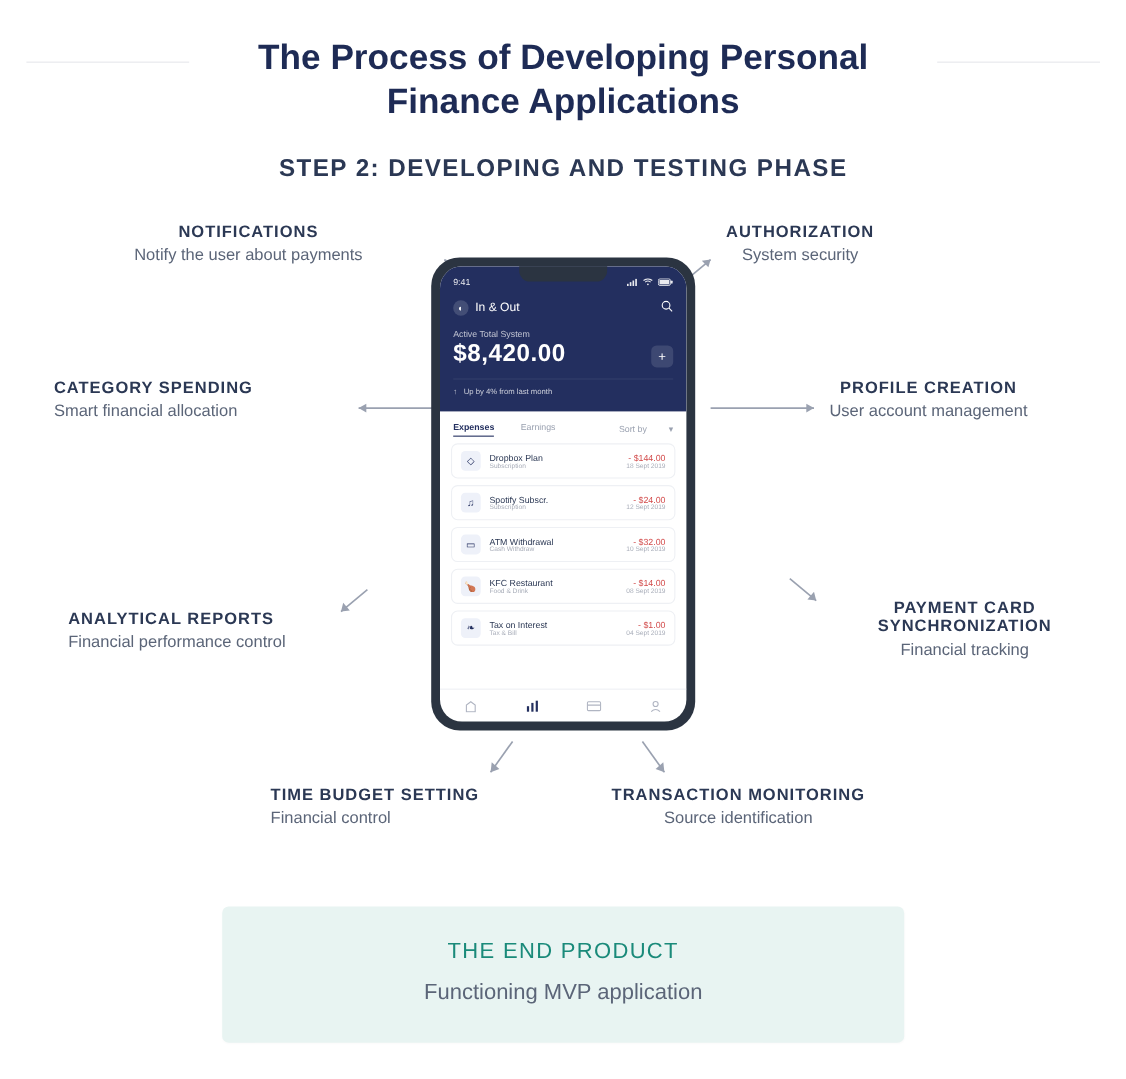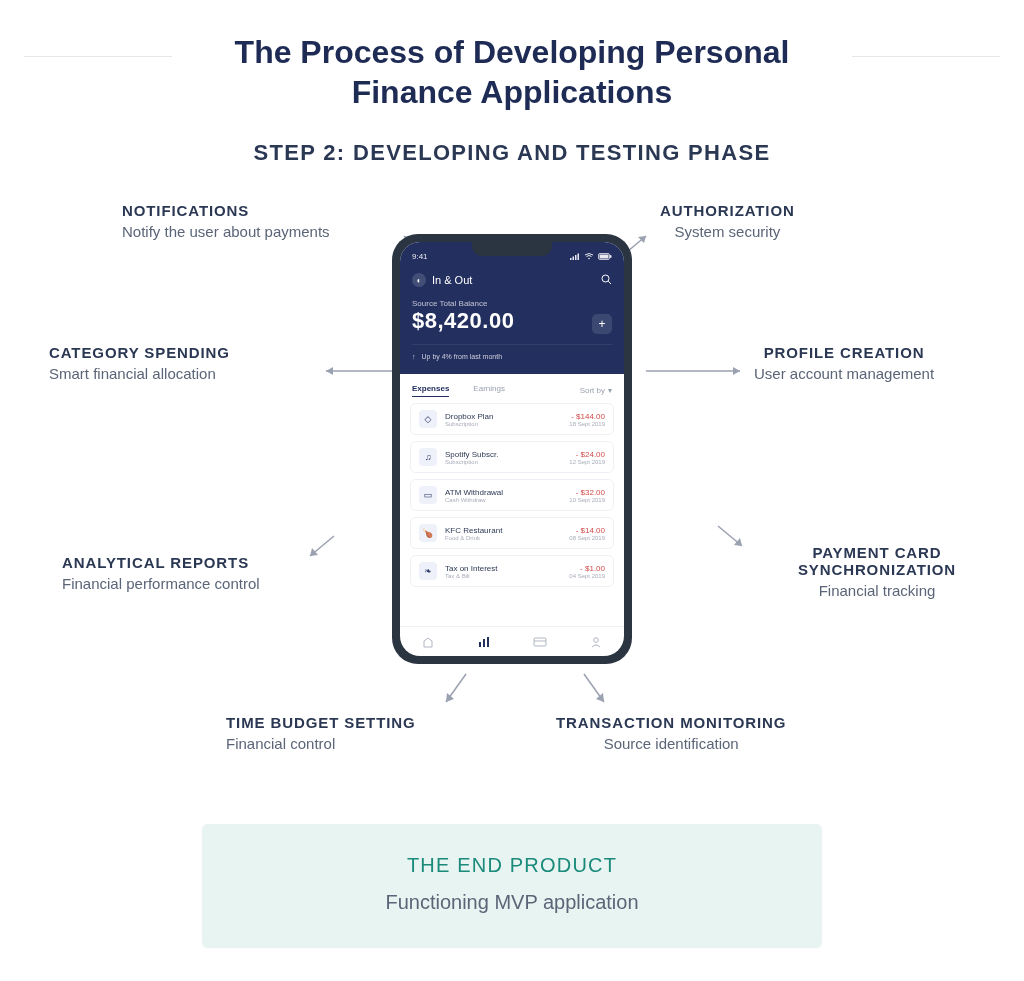--- a/index.html
+++ b/index.html
@@ -41,21 +41,21 @@
   .app-row{display:flex;justify-content:space-between;align-items:center;font-size:11px;margin-bottom:12px;}
   .app-row .name{display:flex;gap:6px;align-items:center;font-weight:500;}
   .label-small{font-size:8px;opacity:0.7;}
   .balance-row{display:flex;justify-content:space-between;align-items:flex-end;}
   .balance{font-size:22px;font-weight:600;letter-spacing:0.5px;}
   .plus{width:20px;height:20px;border-radius:5px;background:rgba(255,255,255,0.12);display:flex;align-items:center;justify-content:center;font-size:12px;}
   .trend{display:flex;gap:6px;align-items:center;font-size:7px;margin-top:10px;opacity:0.75;border-top:1px solid rgba(255,255,255,0.1);padding-top:8px;}
   .tabs{display:flex;justify-content:space-between;align-items:center;font-size:8px;color:#9aa1b0;padding:10px 12px 6px;}
   .tabs .left{display:flex;gap:24px;}
   .tabs .active{color:var(--deepblue);font-weight:600;border-bottom:1.5px solid var(--deepblue);padding-bottom:3px;}
-  .tabs .sort{display:flex;gap:3px;align-items:flex-start;}
+  .tabs .sort{display:flex;gap:20px;align-items:flex-start;}
   .list{flex:1;padding:0 10px;display:flex;flex-direction:column;gap:6px;}
   .item{background:#fff;border:1px solid #eef0f4;border-radius:6px;padding:6px 8px;display:flex;align-items:center;gap:8px;}
   .item .ico{width:18px;height:18px;border-radius:4px;background:#eef1f9;display:flex;align-items:center;justify-content:center;font-size:9px;color:var(--deepblue);flex-shrink:0;}
   .item .mid{flex:1;min-width:0;}
   .item .name{font-size:8px;color:#2b3854;font-weight:500;}
   .item .cat{font-size:6px;color:#a8adb9;}
   .item .right{text-align:right;}
   .item .amt{font-size:8px;color:var(--red);font-weight:500;}
   .item .date{font-size:6px;color:#a8adb9;}
   .navbar{height:30px;border-top:1px solid #eef0f4;display:flex;justify-content:space-around;align-items:center;color:#b0b5c2;}
@@ -68,21 +68,21 @@
 <div class="page">
   <div class="title-row">
     <div class="rule"></div>
     <div class="title">The Process of Developing Personal Finance Applications</div>
     <div class="rule"></div>
   </div>
   <div class="subtitle">STEP 2: DEVELOPING AND TESTING PHASE</div>
 
   <div class="diagram">
 
-    <div class="feat left" style="left:98px;top:28px;">
+    <div class="feat left" style="left:98px;top:28px;text-align:center;">
       <h4>NOTIFICATIONS</h4>
       <p>Notify the user about payments</p>
     </div>
     <div class="feat left" style="left:25px;top:170px;">
       <h4>CATEGORY SPENDING</h4>
       <p>Smart financial allocation</p>
     </div>
     <div class="feat left" style="left:38px;top:380px;">
       <h4>ANALYTICAL REPORTS</h4>
       <p>Financial performance control</p>
@@ -94,21 +94,21 @@
     </div>
     <div class="feat right" style="left:730px;top:170px;">
       <h4>PROFILE CREATION</h4>
       <p>User account management</p>
     </div>
     <div class="feat right" style="left:730px;top:370px;">
       <h4>PAYMENT CARD SYNCHRONIZATION</h4>
       <p>Financial tracking</p>
     </div>
 
-    <div class="feat left" style="left:202px;top:540px;">
+    <div class="feat left" style="left:222px;top:540px;">
       <h4>TIME BUDGET SETTING</h4>
       <p>Financial control</p>
     </div>
     <div class="feat right" style="left:532px;top:540px;">
       <h4>TRANSACTION MONITORING</h4>
       <p>Source identification</p>
     </div>
 
     <svg class="arrow" style="left:378px;top:60px;" width="30" height="26">
         <line x1="2" y1="2" x2="26" y2="22" stroke="#9aa1b0" stroke-width="1.5"></line>
@@ -172,21 +172,21 @@
               <span style="width:14px;height:14px;border-radius:50%;background:rgba(255,255,255,0.15);display:inline-flex;align-items:center;justify-content:center;font-size:8px;">◐</span>
               <span>In &amp; Out</span>
             </span>
             <span>
               <svg width="11" height="11">
                   <circle cx="4.5" cy="4.5" r="3.5" stroke="#fff" stroke-width="1" fill="none"></circle>
                   <line x1="7.2" y1="7.2" x2="10" y2="10" stroke="#fff" stroke-width="1"></line>
                 </svg>
             </span>
           </div>
-          <div class="label-small">Source Total Balance</div>
+          <div class="label-small">Active Total System</div>
           <div class="balance-row">
             <div class="balance">$8,420.00</div>
             <div class="plus">+</div>
           </div>
           <div class="trend">
             <span>↑</span>
             <span>Up by 4% from last month</span>
           </div>
         </div>
         <div class="tabs">

